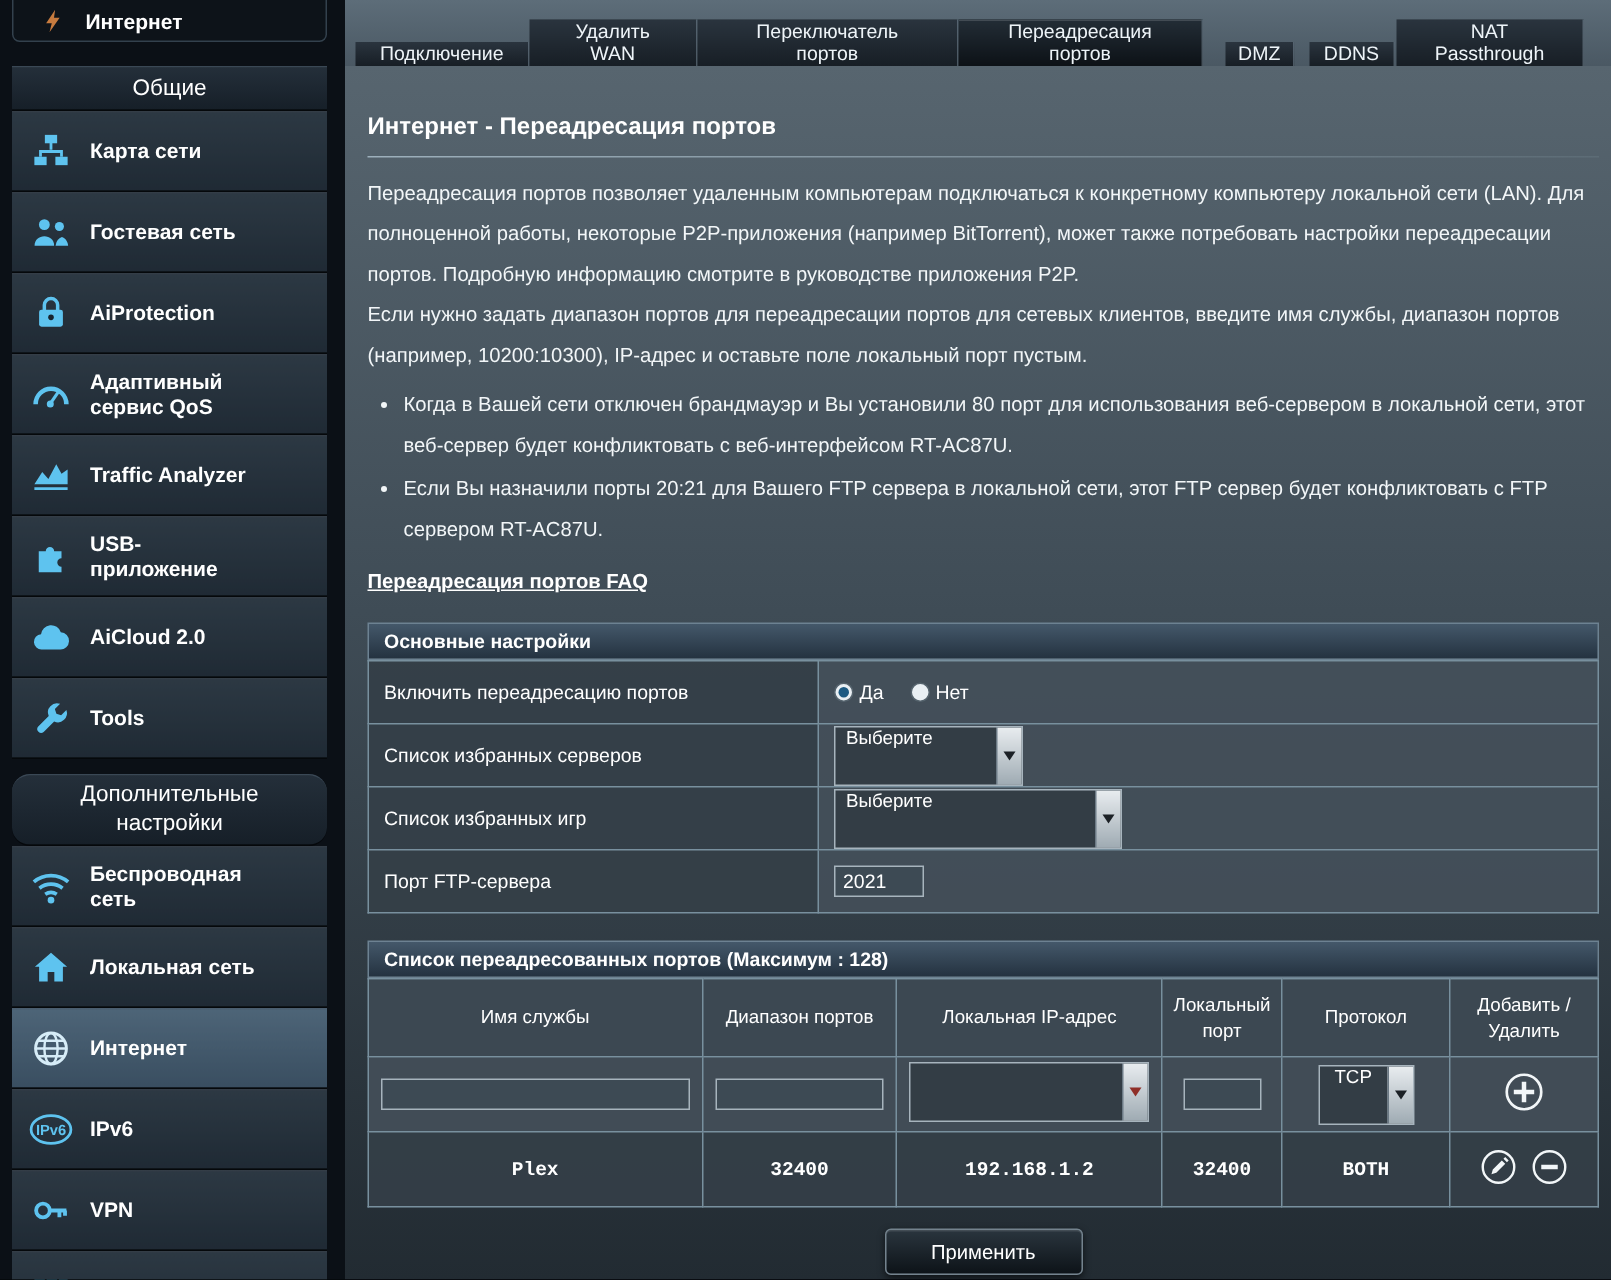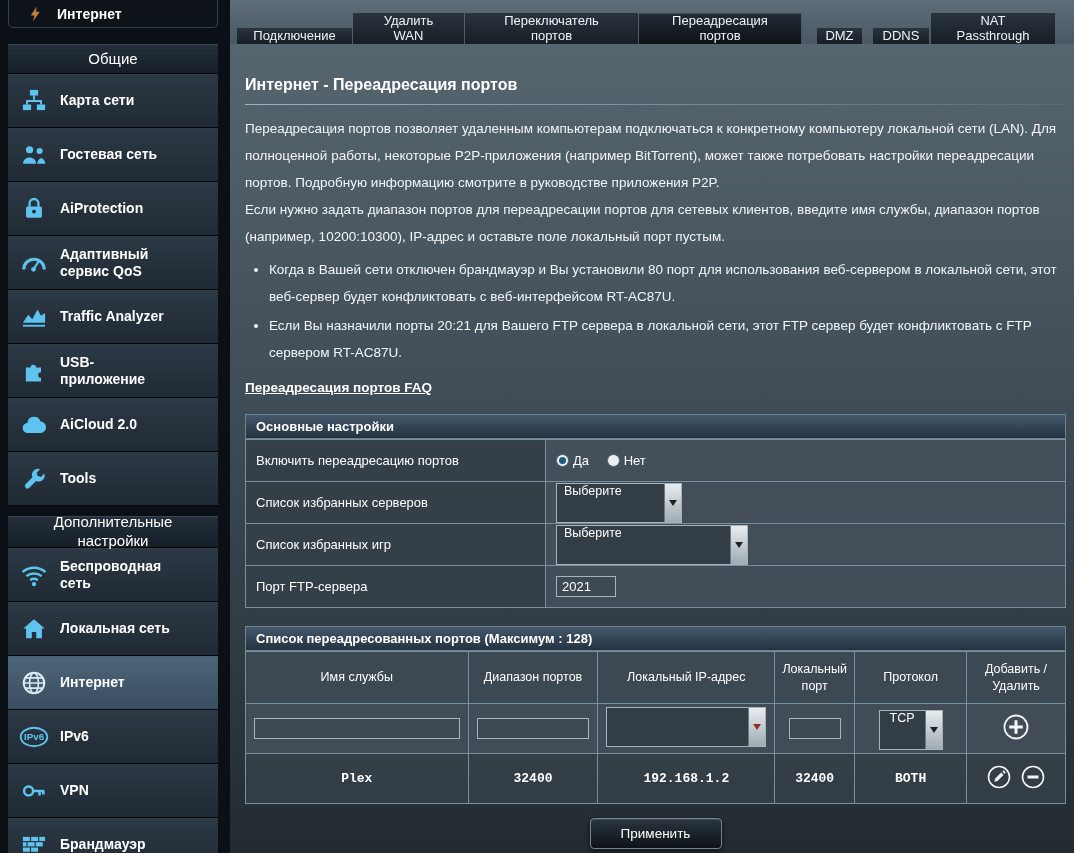--- a/index.html
+++ b/index.html
@@ -8,21 +8,21 @@
 
   
   .sidebar { position:absolute; left:0; top:0; width:230px; height:853px; background:#0b1016; padding-left:8px; }
   .qis { width:210px; height:28px; background:#0d1319; border:1px solid #33414d; border-top:none; border-radius:0 0 5px 5px;
          display:flex; align-items:center; gap:10px; padding-left:16px; cursor:pointer; }
   .qis-label { color:#fff; font-size:14px; font-weight:bold; }
   .side-sec { width:210px; background:linear-gradient(#242f3a,#161f28); border-top:1px solid #3a4855; border-bottom:1px solid #05080b;
               color:#fff; font-weight:normal; font-size:15px; display:flex; align-items:center; justify-content:center;
               text-align:center; white-space:pre-line; line-height:1.25; }
   .side-sec.s1 { height:30px; margin-top:16px; }
-  .side-sec.s2 { height:32px; margin-top:10px; }
+  .side-sec.s2 { height:48px; margin-top:10px;border-radius:12px; }
   .nav-item { width:210px; height:54px; background:linear-gradient(#2c3843,#1f2a34);
               border-top:1px solid rgba(255,255,255,0.09); border-bottom:1px solid #05080b;
               display:flex; align-items:center; gap:8px; padding-left:8px; cursor:pointer; }
   .nav-item.active { background:linear-gradient(#4d6477,#394e60); }
   .nav-icon { width:36px; min-width:36px; height:36px; display:flex; align-items:center; justify-content:center; }
   .nav-label { color:#fff; font-size:14px; font-weight:bold; white-space:pre-line; line-height:1.25; }
 
   
   .tabbar { position:absolute; left:230px; top:0; width:844px; height:44px;
             background:linear-gradient(#5d6d79,#4a5863); display:flex; align-items:flex-end; padding-left:7px; }
@@ -341,21 +341,21 @@
           <col style="width:130px">
           <col style="width:177px">
         <col style="width:80px">
           <col style="width:112px">
           <col style="width:99px">
       </colgroup>
       <tbody>
           <tr>
         <th>Имя службы</th>
         <th>Диапазон портов</th>
-        <th>Локальный IP-адрес</th>
+        <th>Локальная IP-адрес</th>
         <th>Локальный порт</th>
         <th>Протокол</th>
         <th>Добавить / Удалить</th>
       </tr>
       <tr class="inrow">
         <td><input class="txt" style="width: 94%;"></td>
         <td><input class="txt" style="width: 88%;"></td>
         <td>
           <div class="select" style="width:92%;margin:0 auto">
             <span class="sv"></span>

